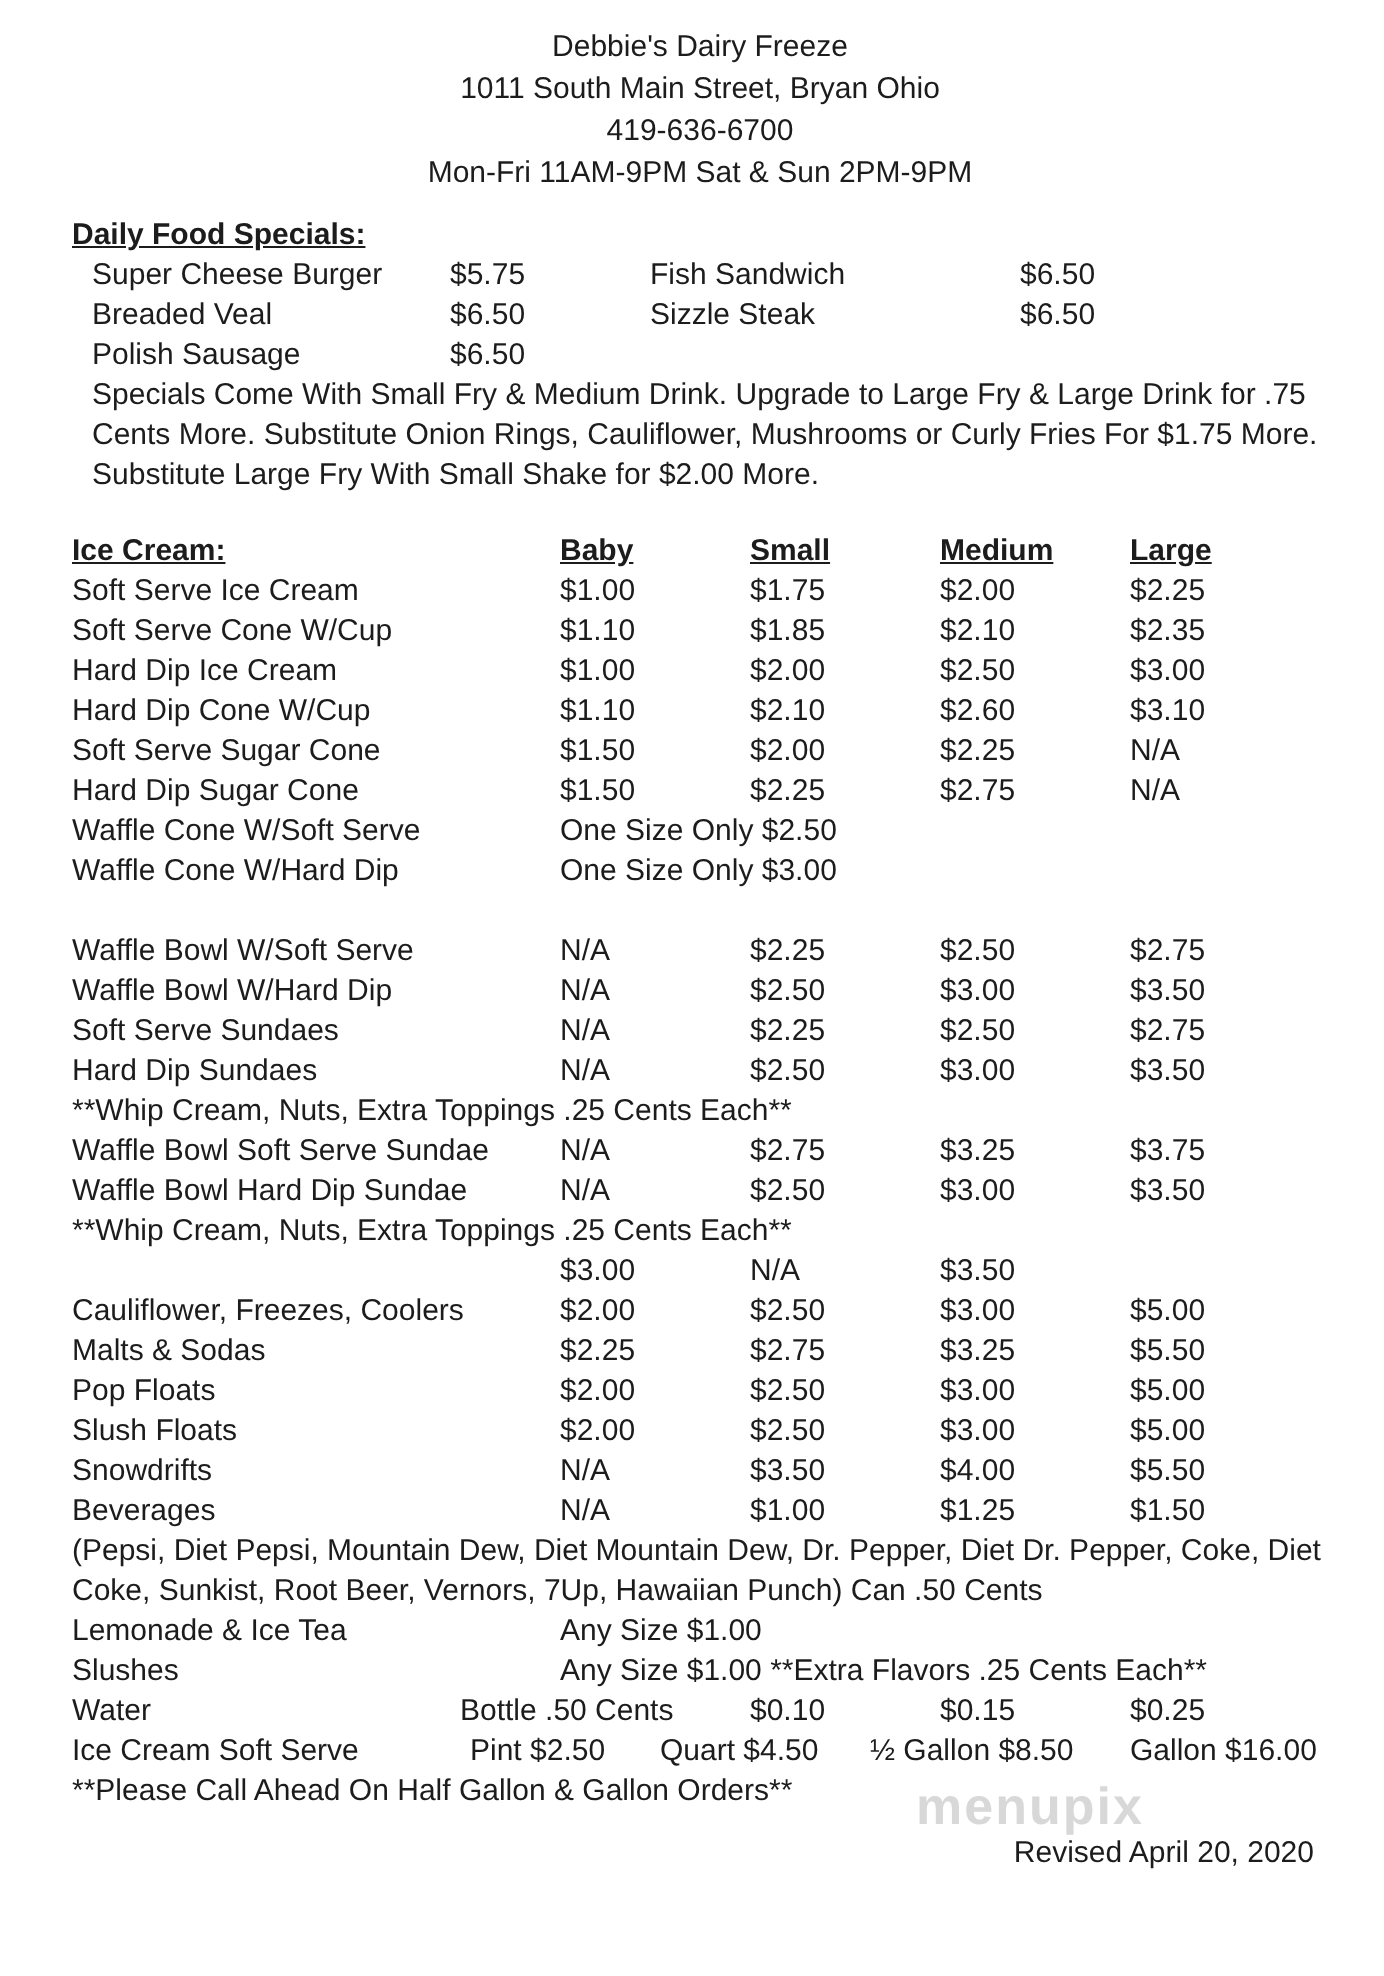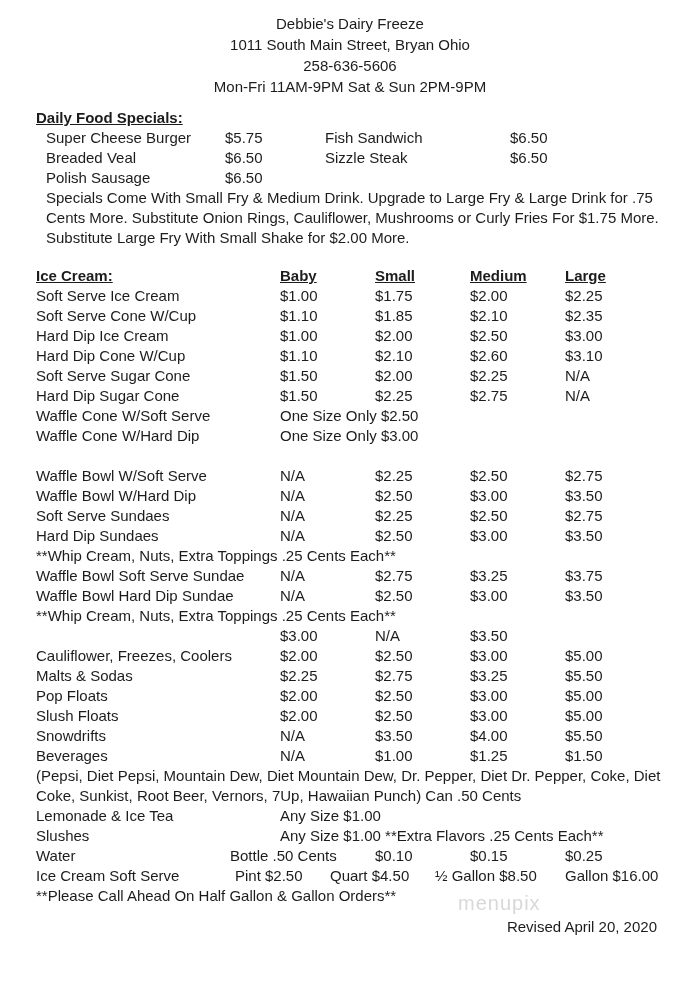--- a/index.html
+++ b/index.html
@@ -17,33 +17,33 @@
   .specials .note { padding-left:10px; }
   .ic { margin-top:18px; }
   .row { display:grid; grid-template-columns:244px 95px 95px 95px 1fr; min-height:20px; align-items:baseline; }
   .row.blank { min-height:20px; }
   .row .full { grid-column:1 / -1; }
   .row .span2 { grid-column:2 / -1; }
   .row.v-water { grid-template-columns:194px 145px 95px 95px 1fr; }
   .row.v-gallon { grid-template-columns:199px 95px 105px 130px 1fr; }
   .watermark {
     position:absolute; left:458px; top:890px;
-    font-size:20px; line-height:26px; color:#d8d8d8; letter-spacing:1px;
+    font-size:26px; line-height:26px; color:#d8d8d8; letter-spacing:1px;font-weight:bold;
   }
   .revised { position:absolute; top:917px; right:35px; }
 </style>
 </head>
 <body>
 
 <div class="page">
 
   <header class="center">
     <div>Debbie's Dairy Freeze</div>
     <div>1011 South Main Street, Bryan Ohio</div>
-    <div>258-636-5606</div>
+    <div>419-636-6700</div>
     <div>Mon-Fri 11AM-9PM Sat &amp; Sun 2PM-9PM</div>
   </header>
 
   <section class="specials">
     <div class="heading">Daily Food Specials:</div>
     <div id="specials-rows">
         <div class="srow">
           <span>Super Cheese Burger</span>
           <span>$5.75</span>
           <span>Fish Sandwich</span>

